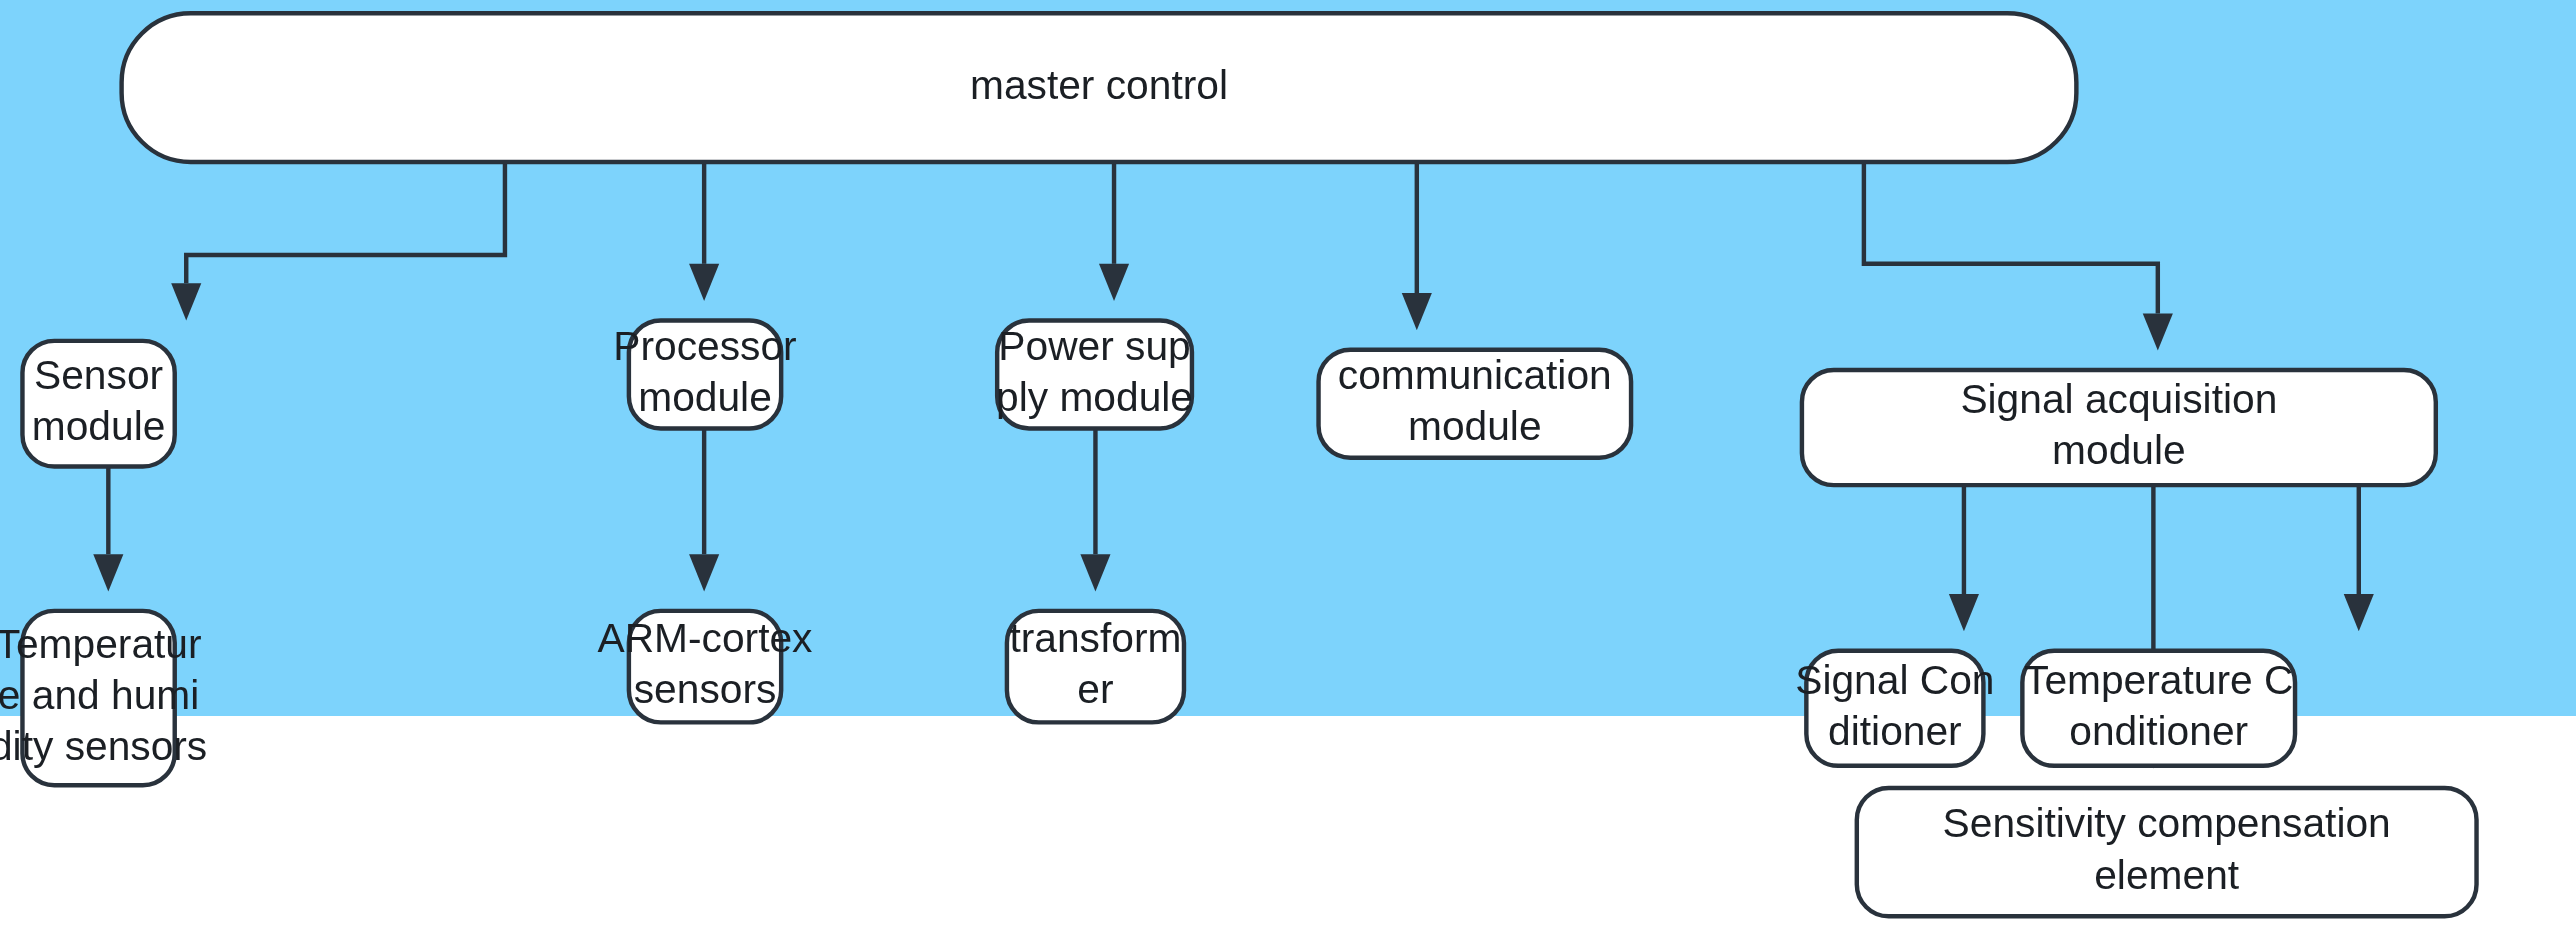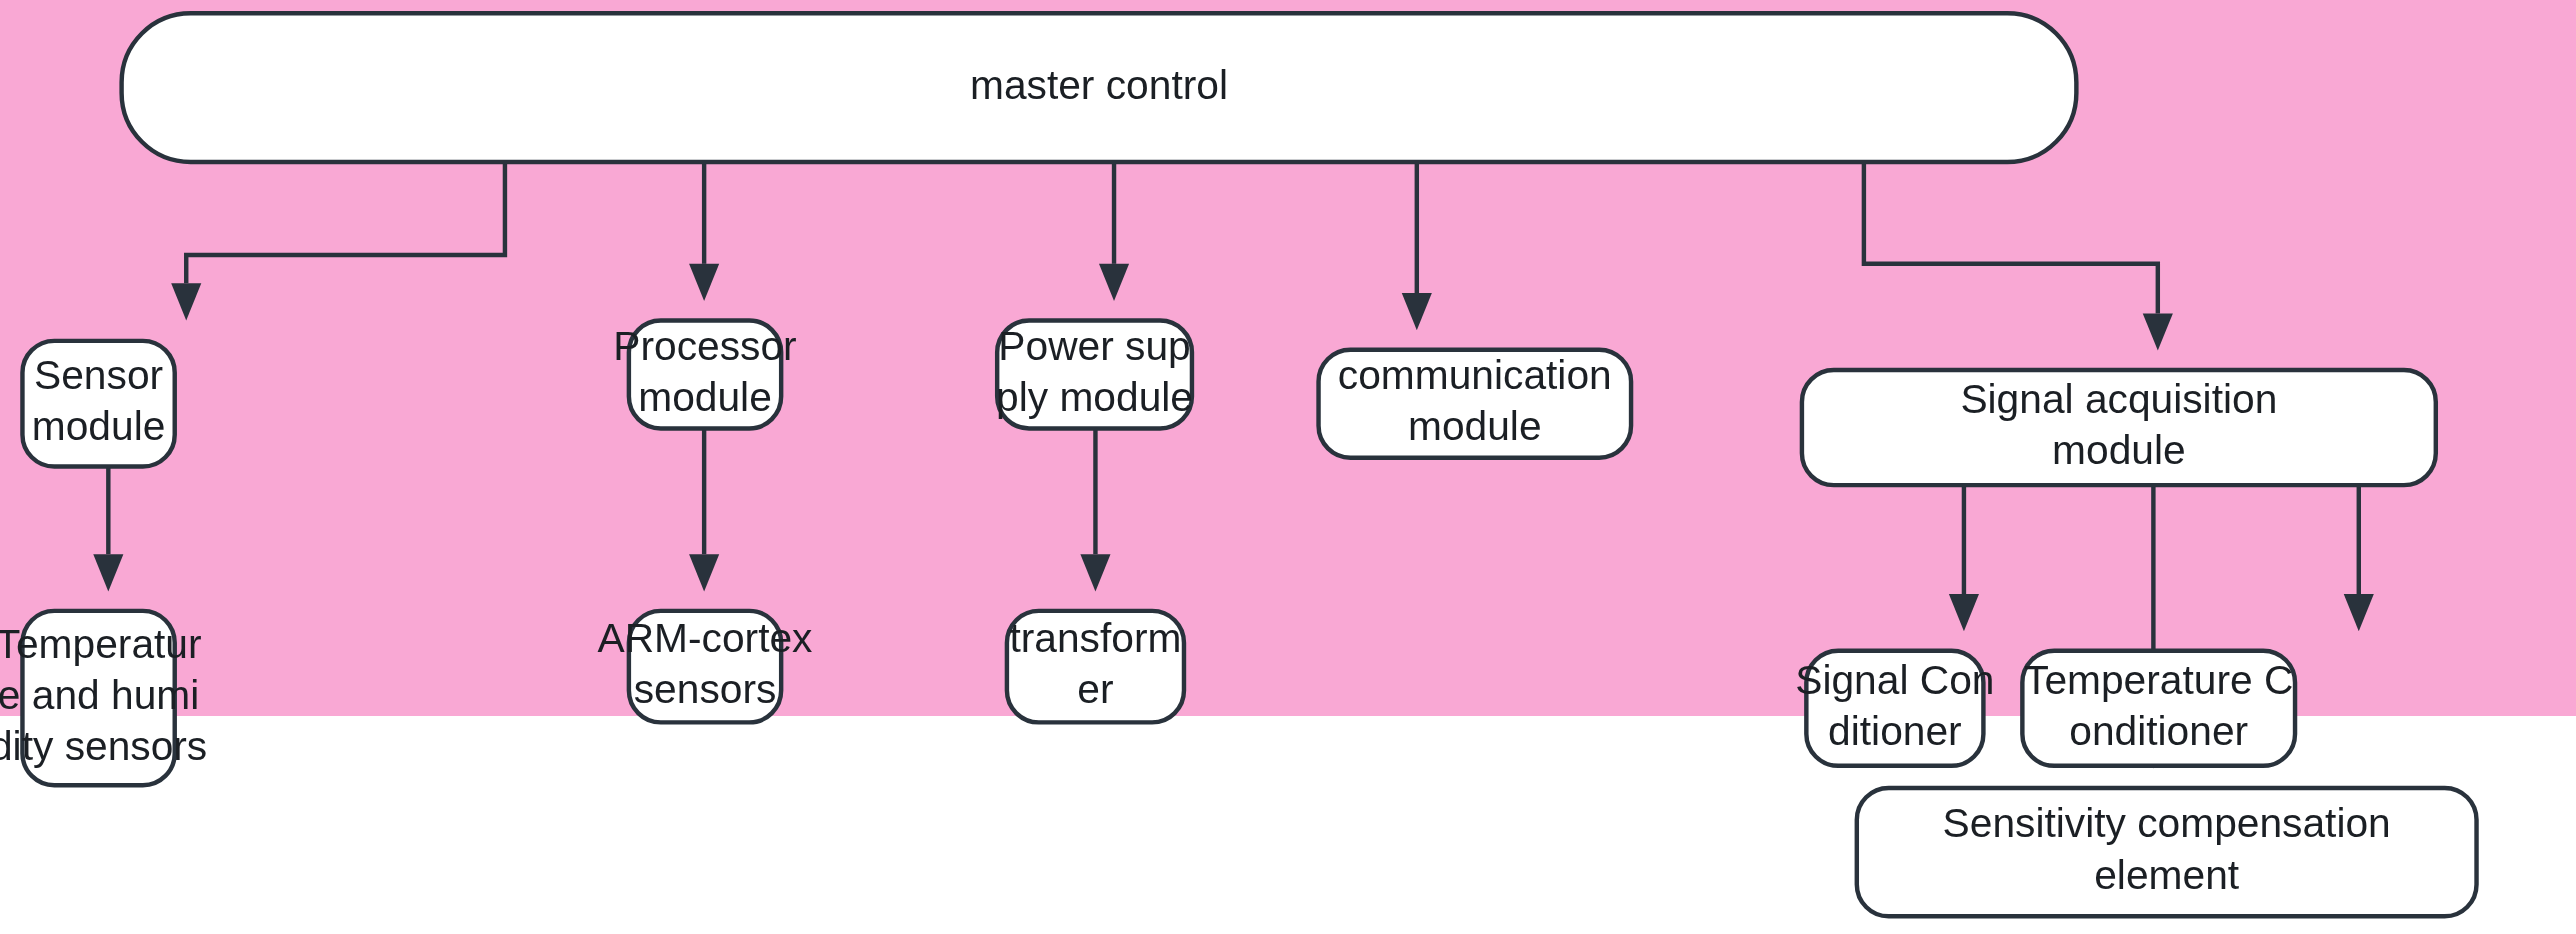--- a/index.html
+++ b/index.html
@@ -10,21 +10,21 @@
   body {
     width: 2576px;
     height: 934px;
     font-family: "Liberation Sans", sans-serif;
     overflow: hidden;
   }
   #diagram-root {
     position: relative;
     width: 2576px;
     height: 716px;
-    background: #f9a8d4;
+    background: #7dd3fc;
   }
   svg#flowchart {
     display: block;
     width: 2576px;
     height: 934px;
   }
   .node-shape {
     fill: #ffffff;
     stroke: #29323c;
     stroke-width: 5;

